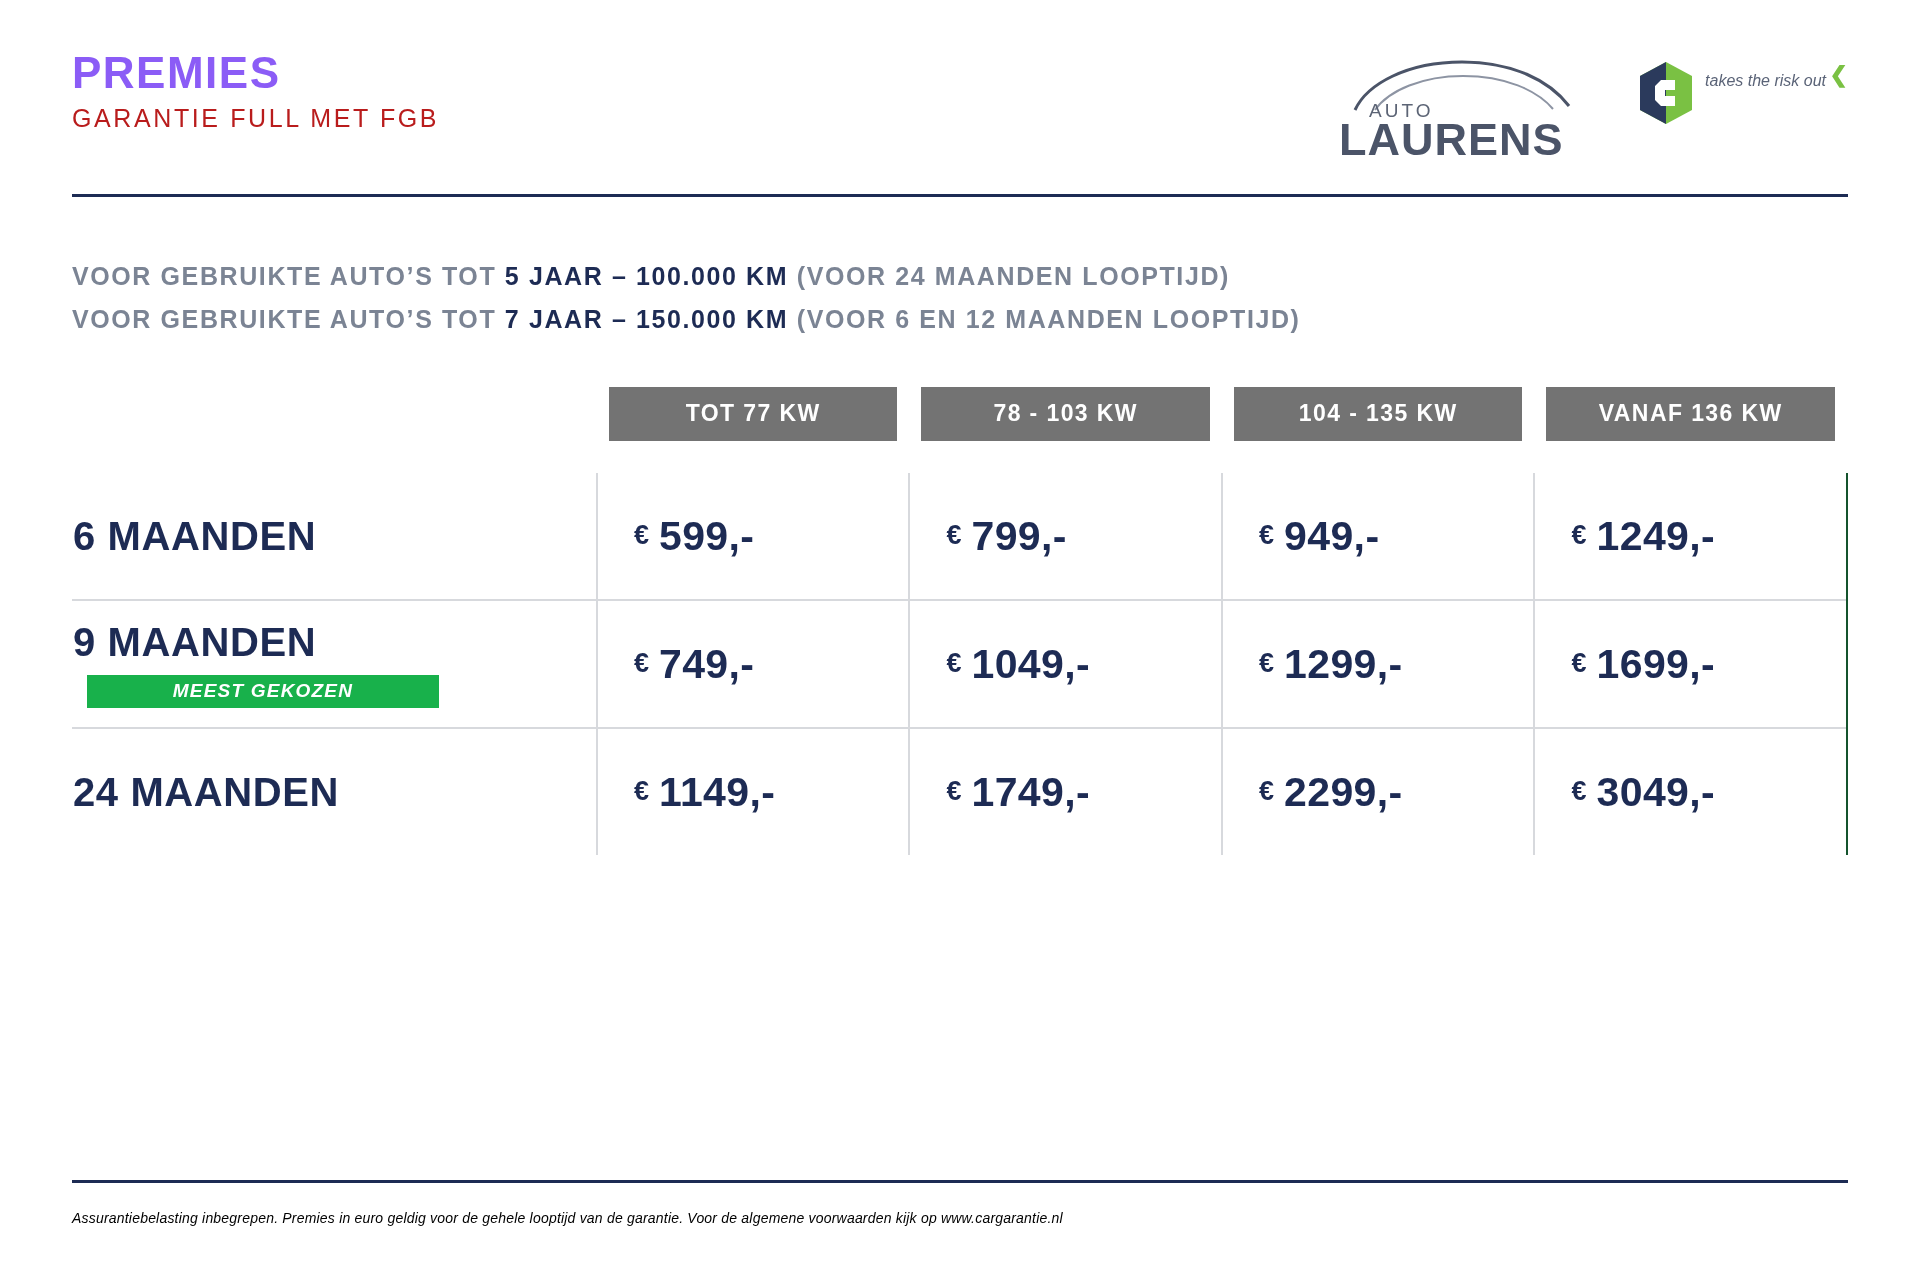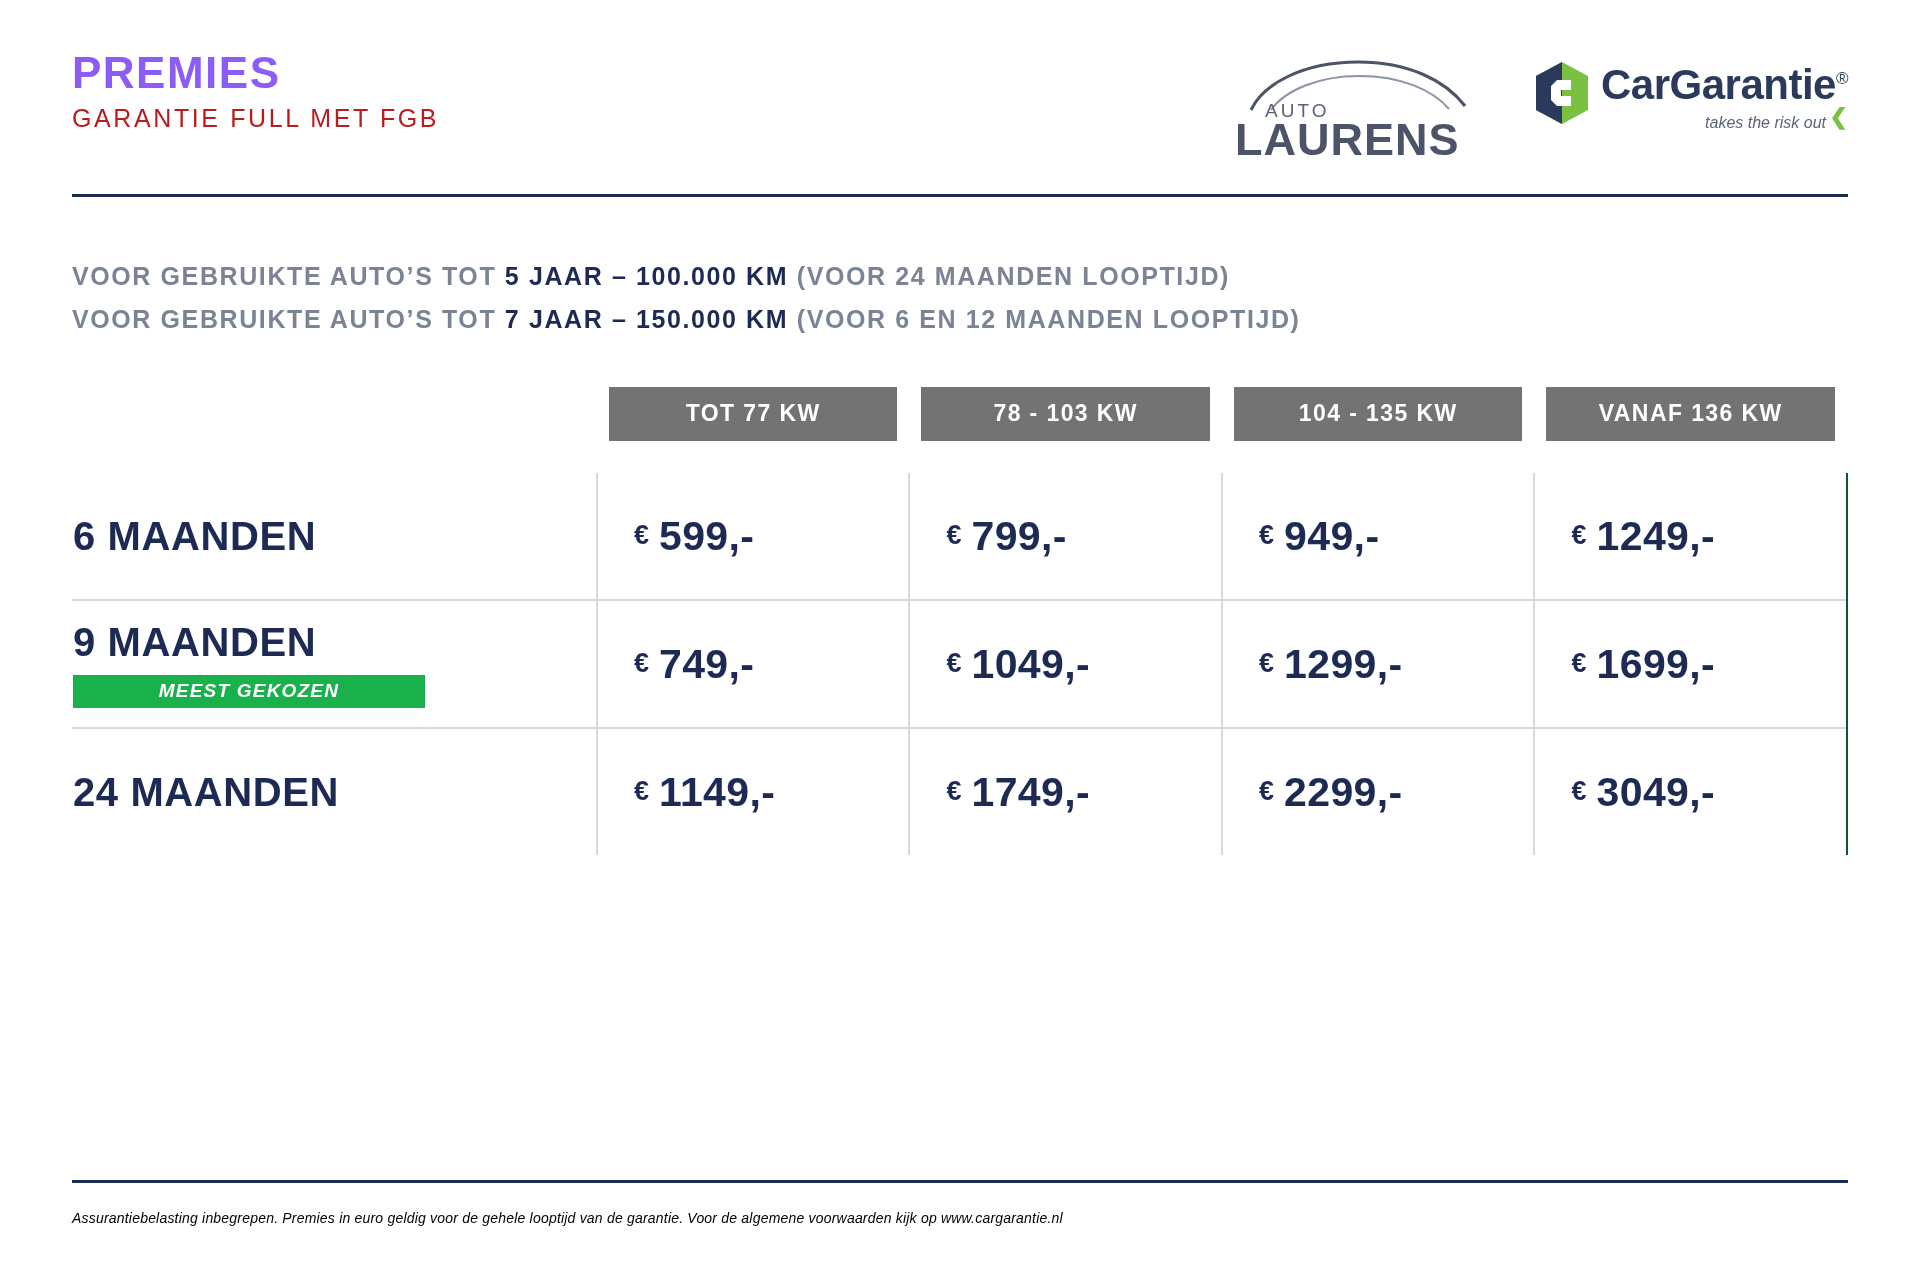--- a/index.html
+++ b/index.html
@@ -197,20 +197,21 @@
     width: 352px;
     background: #18b14b;
     color: #ffffff;
     font-size: 19px;
     font-weight: bold;
     font-style: italic;
     letter-spacing: 1.2px;
     text-align: center;
     padding: 5px 0 6px 0;
     margin-top: 10px;
+    margin-left: 14px;
   }
   .euro {
     font-size: 27px;
     font-weight: bold;
     color: #1d2b54;
     vertical-align: 6px;
     margin-right: 10px;
   }
   .amount {
     font-size: 41px;
@@ -259,21 +260,20 @@
         <div class="laurens-word">LAURENS</div>
       </div>
 
       <div class="logo-cargarantie">
         <svg class="cg-mark" viewBox="0 0 58 66">
           <polygon points="29,2 55,16 55,50 29,64 3,50 3,16" fill="#7ac143"></polygon>
           <polygon points="29,2 3,16 3,50 29,64" fill="#2b3a5c"></polygon>
           <path d="M38 20 L24 20 L18 26 L18 40 L24 46 L38 46 L38 36 L28 36 L28 30 L38 30 Z" fill="#ffffff"></path>
         </svg>
         <div class="cg-text-wrap">
-          <div class="cg-name"><span>CarGarantie</span><span class="cg-reg">®</span></div>
           <div class="cg-tag">takes the risk out</div>
           <div class="cg-chev">❮</div>
         </div>
       </div>
 
     </div>
   </div>
 
   <div class="rule-top"></div>
 

